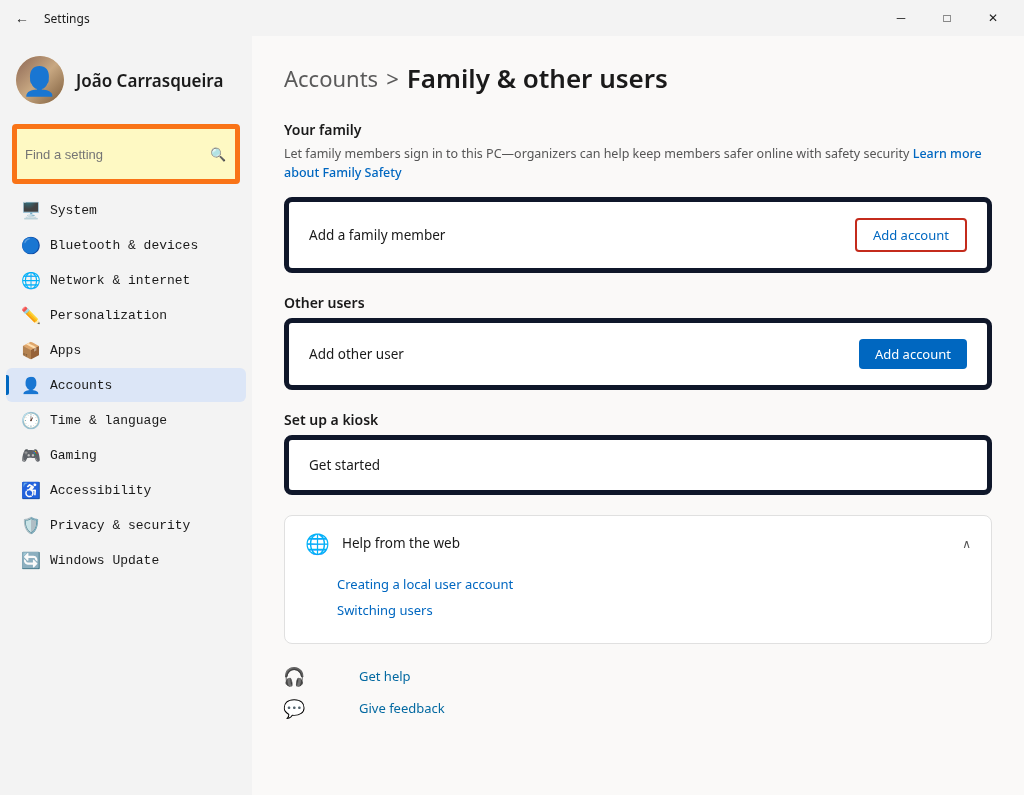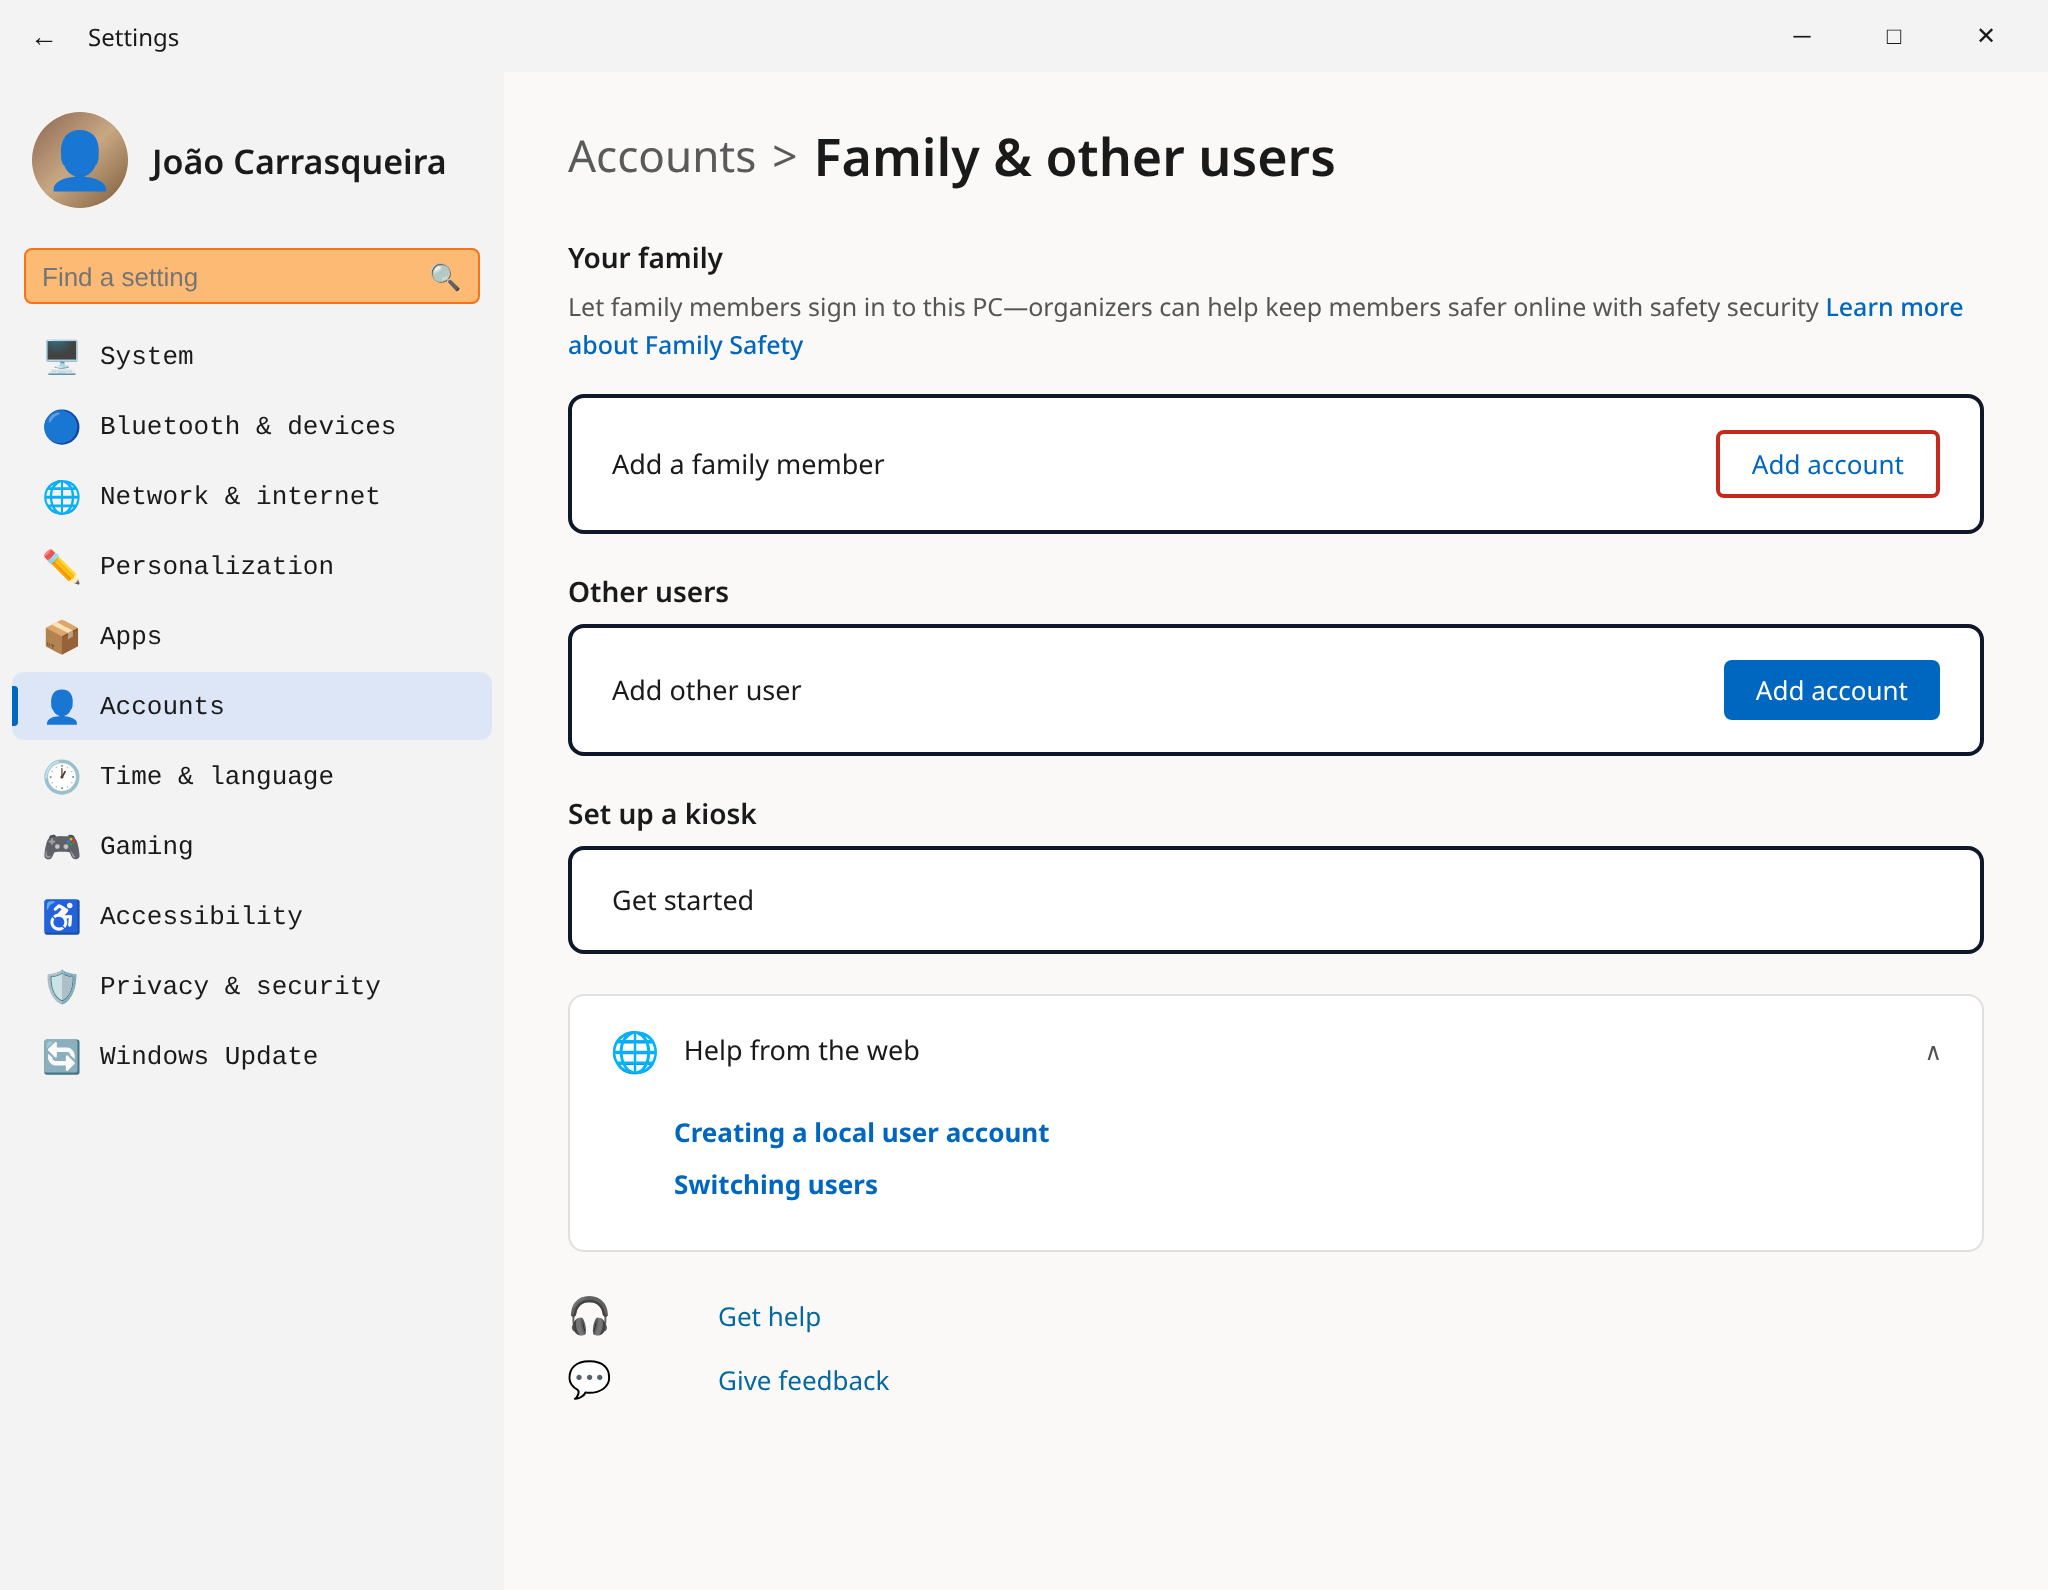--- a/index.html
+++ b/index.html
@@ -117,24 +117,24 @@
     .user-name {
       font-size: 17px;
       font-weight: 600;
       color: #1a1a1a;
     }
 
     .search-box {
       margin: 0 12px 8px 12px;
       display: flex;
       align-items: center;
-      background: #fdba74;
-      border: 1px solid #f97316;
+      background: #fef9c3;
+      border: 5px solid #f97316;
       border-radius: 4px;
-      padding: 4px 8px;
+      padding: 16px 8px;
       gap: 6px;
     }
     .search-box input {
       border: none;
       outline: none;
       background: transparent;
       font-size: 13px;
       width: 100%;
       color: #555;
     }
@@ -226,21 +226,21 @@
       line-height: 1.5;
     }
     .section-desc a {
       color: #0067c0;
       text-decoration: none;
       font-weight: 500;
     }
 
     .card {
       background: white;
-      border: 2px solid #0f172a;
+      border: 5px solid #0f172a;
       border-radius: 8px;
       margin-bottom: 20px;
     }
 
     .card-row {
       display: flex;
       align-items: center;
       justify-content: space-between;
       padding: 16px 20px;
     }
@@ -301,21 +301,20 @@
     .help-links {
       padding: 4px 20px 16px 52px;
     }
     .help-link {
       display: block;
       color: #0067c0;
       font-size: 13px;
       text-decoration: none;
       margin-bottom: 8px;
       cursor: pointer;
-      font-weight: bold;
     }
     .chevron-up {
       font-size: 12px;
       color: #555;
     }
 
     .bottom-links {
       display: flex;
       flex-direction: column;
       gap: 8px;

